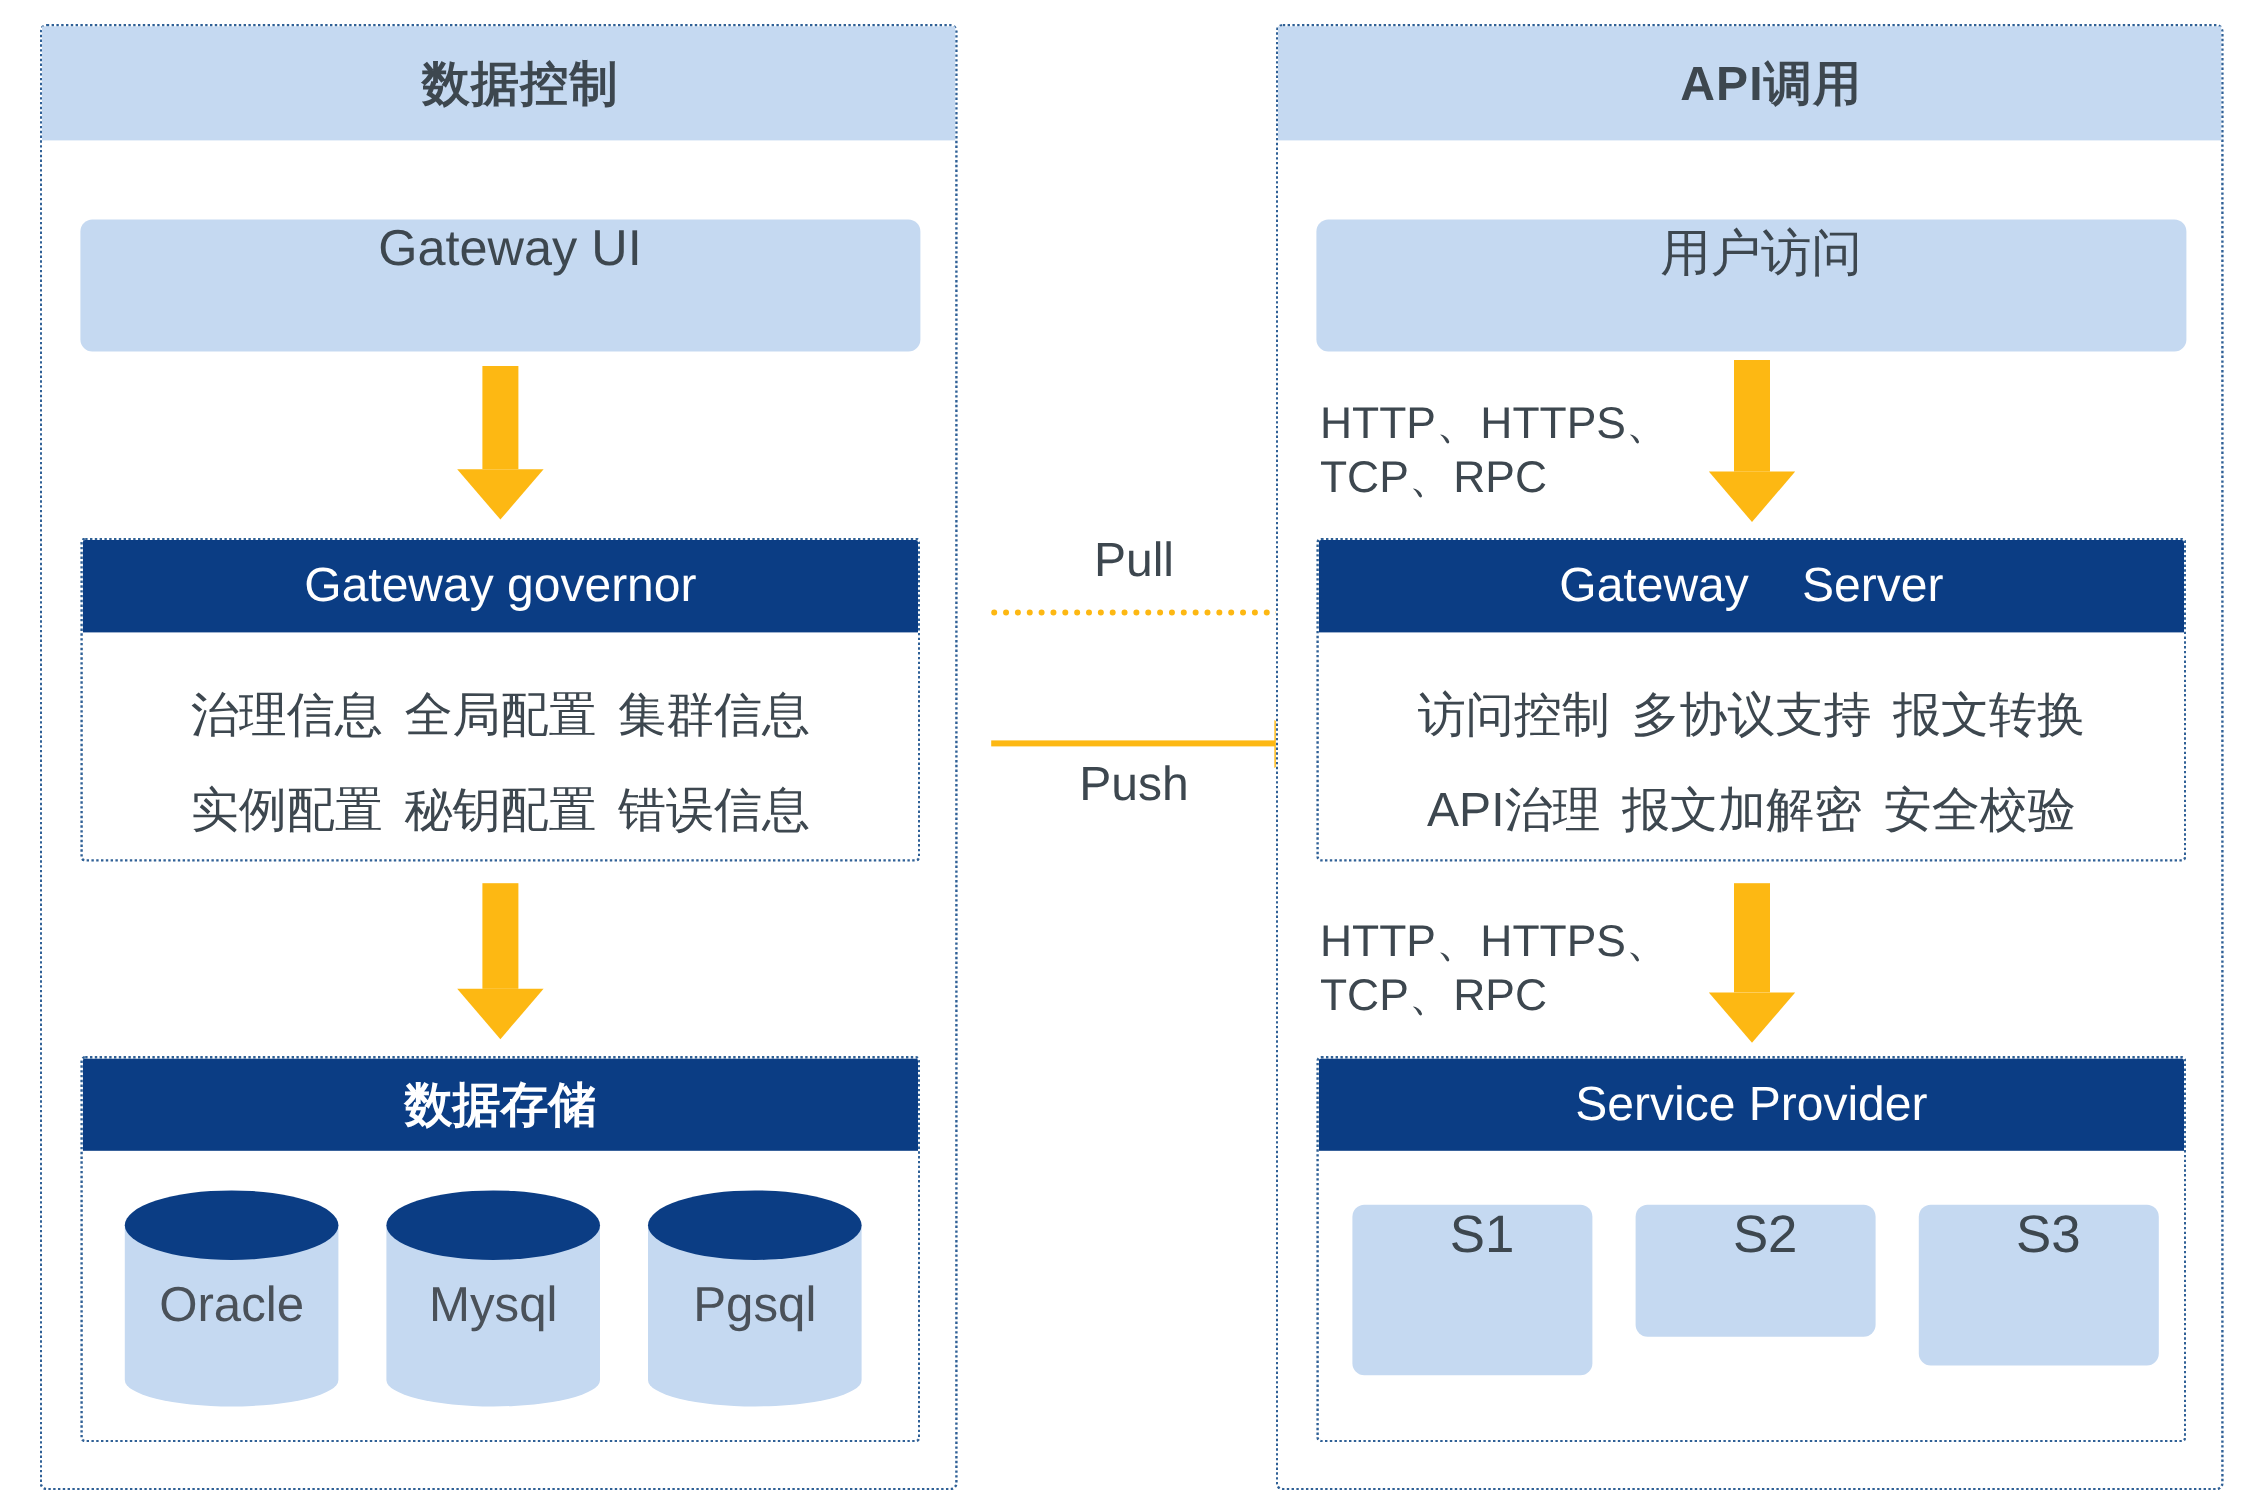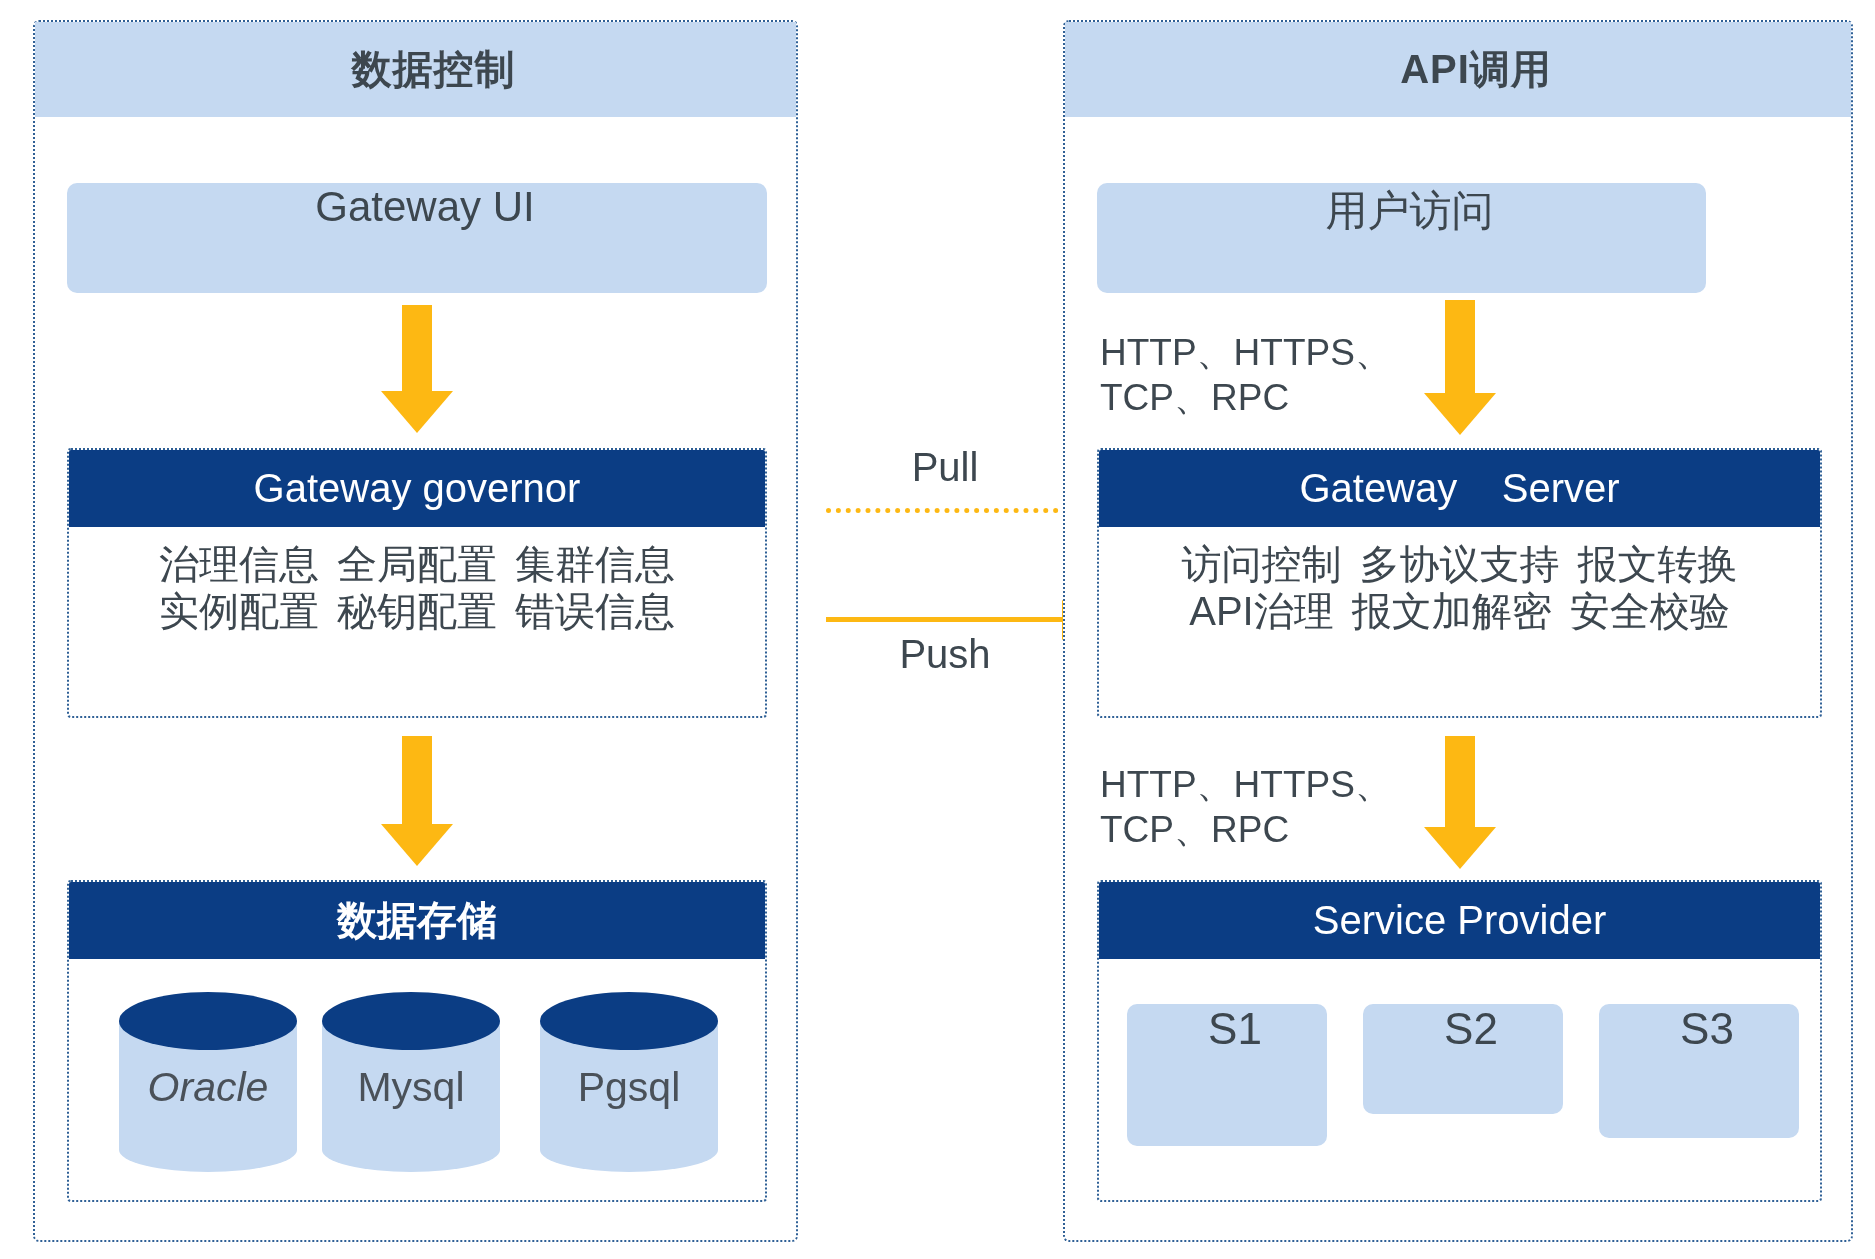--- a/index.html
+++ b/index.html
@@ -89,21 +89,21 @@
 
   
   .feat-row {
     display: flex;
     justify-content: center;
     font-size: 40px;
     line-height: 1.18;
     color: #3d474f;
     white-space: pre;
   }
-  .feat-cell { padding: 0 9px; }
+  .feat-cell { padding: 0 9px; margin-top: 32px; }
 
   
   .arrow-down {
     position: absolute;
     width: 72px;
   }
   .arrow-down .shaft {
     position: absolute;
     left: 21px;
     top: 0;
@@ -219,21 +219,21 @@
   </div>
 
   <div class="arrow-down" style="left:381px; top:736px; height:130px;">
     <div class="shaft" style="height:88px;"></div>
     <div class="head" style="top:88px;"></div>
   </div>
 
   <div class="card" style="left:67px; top:880px; width:700px; height:322px;">
     <div class="card-header cjk">数据存储</div>
 
-    <div class="cyl" style="left:50px; top:110px;font-style:italic;">
+    <div class="cyl" style="left:35px; top:110px;">
       <div class="cyl-body"></div>
       <div class="cyl-top"></div>
       <div class="cyl-label">Oracle</div>
     </div>
     <div class="cyl" style="left:253px; top:110px;">
       <div class="cyl-body"></div>
       <div class="cyl-top"></div>
       <div class="cyl-label">Mysql</div>
     </div>
     <div class="cyl" style="left:471px; top:110px;">
@@ -247,21 +247,21 @@
   <div class="pull-line" style="left:826px; top:508px; width:262px;"></div>
 
   <div class="push-line" style="left:826px; top:617px; width:238px;"></div>
   <div class="push-head" style="left:1062px; top:600px;"></div>
   <div class="conn-label" style="left:845px; top:632px; width:200px;">Push</div>
 
   <div class="panel" id="panel-right">
     <div class="panel-title">API调用</div>
   </div>
 
-  <div class="lightbox" style="left:1097px; top:183px; width:609px; height:110px;">
+  <div class="lightbox" style="left:1097px; top:183px; width:725px; height:110px;">
     <span>用户访问</span>
   </div>
 
   <div class="proto-label" style="left:1100px; top:330px; width:330px;">HTTP、HTTPS、
 TCP、RPC</div>
 
   <div class="arrow-down" style="left:1424px; top:300px; height:135px;">
     <div class="shaft" style="height:93px;"></div>
     <div class="head" style="top:93px;"></div>
   </div>

